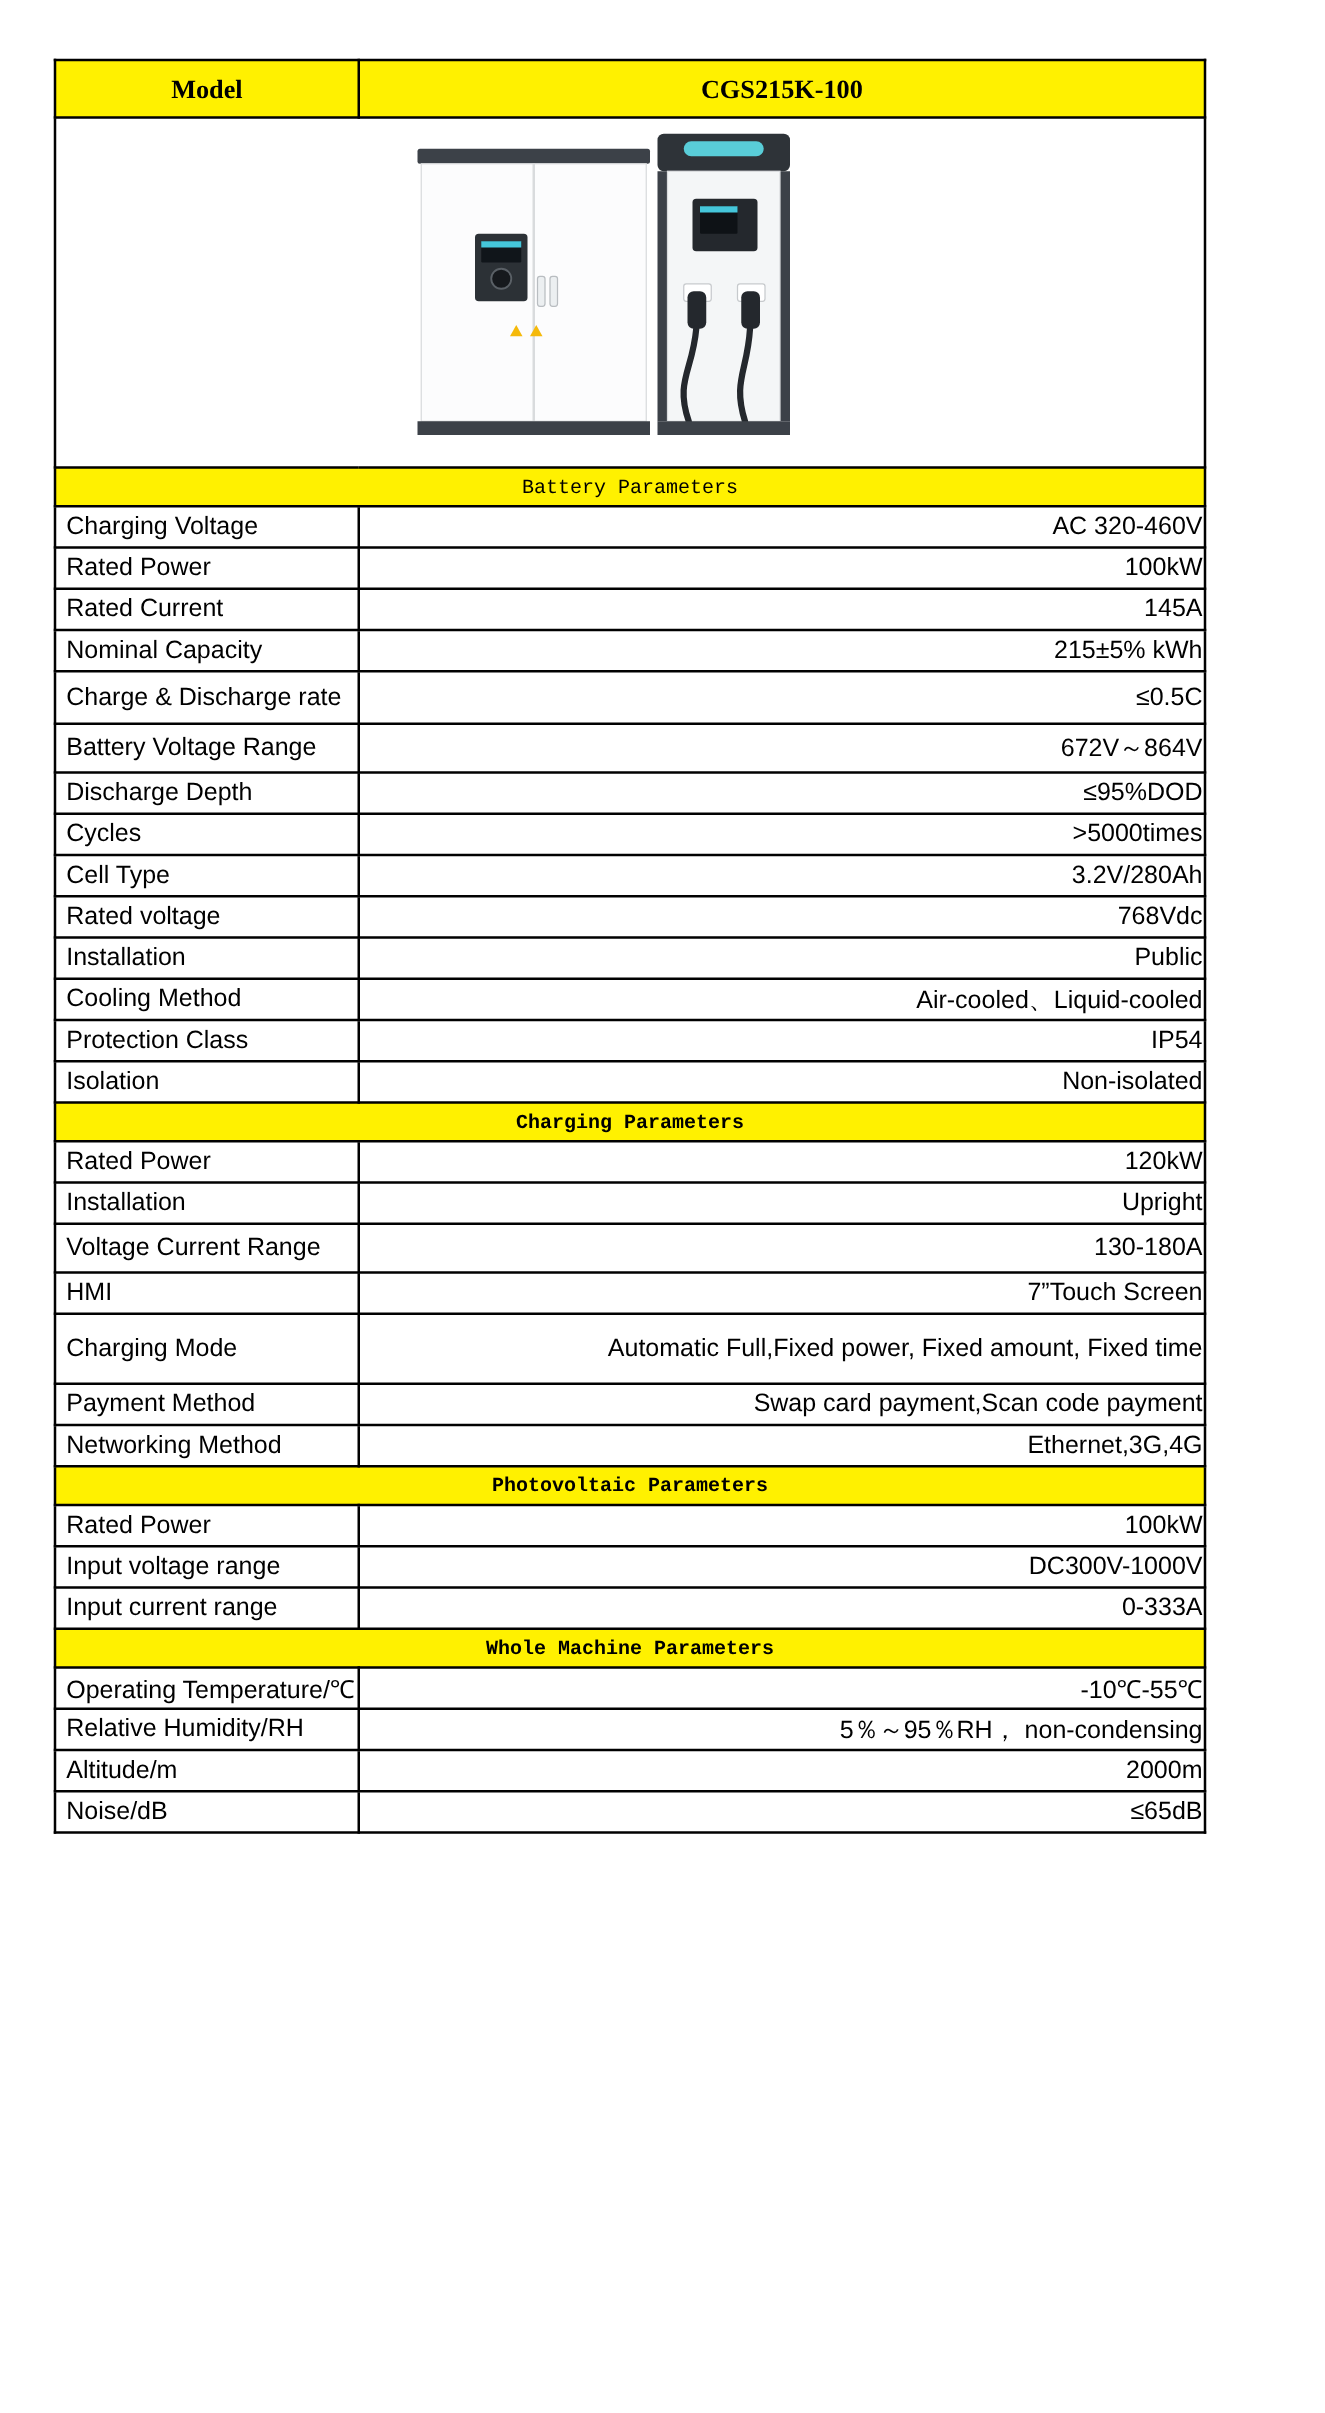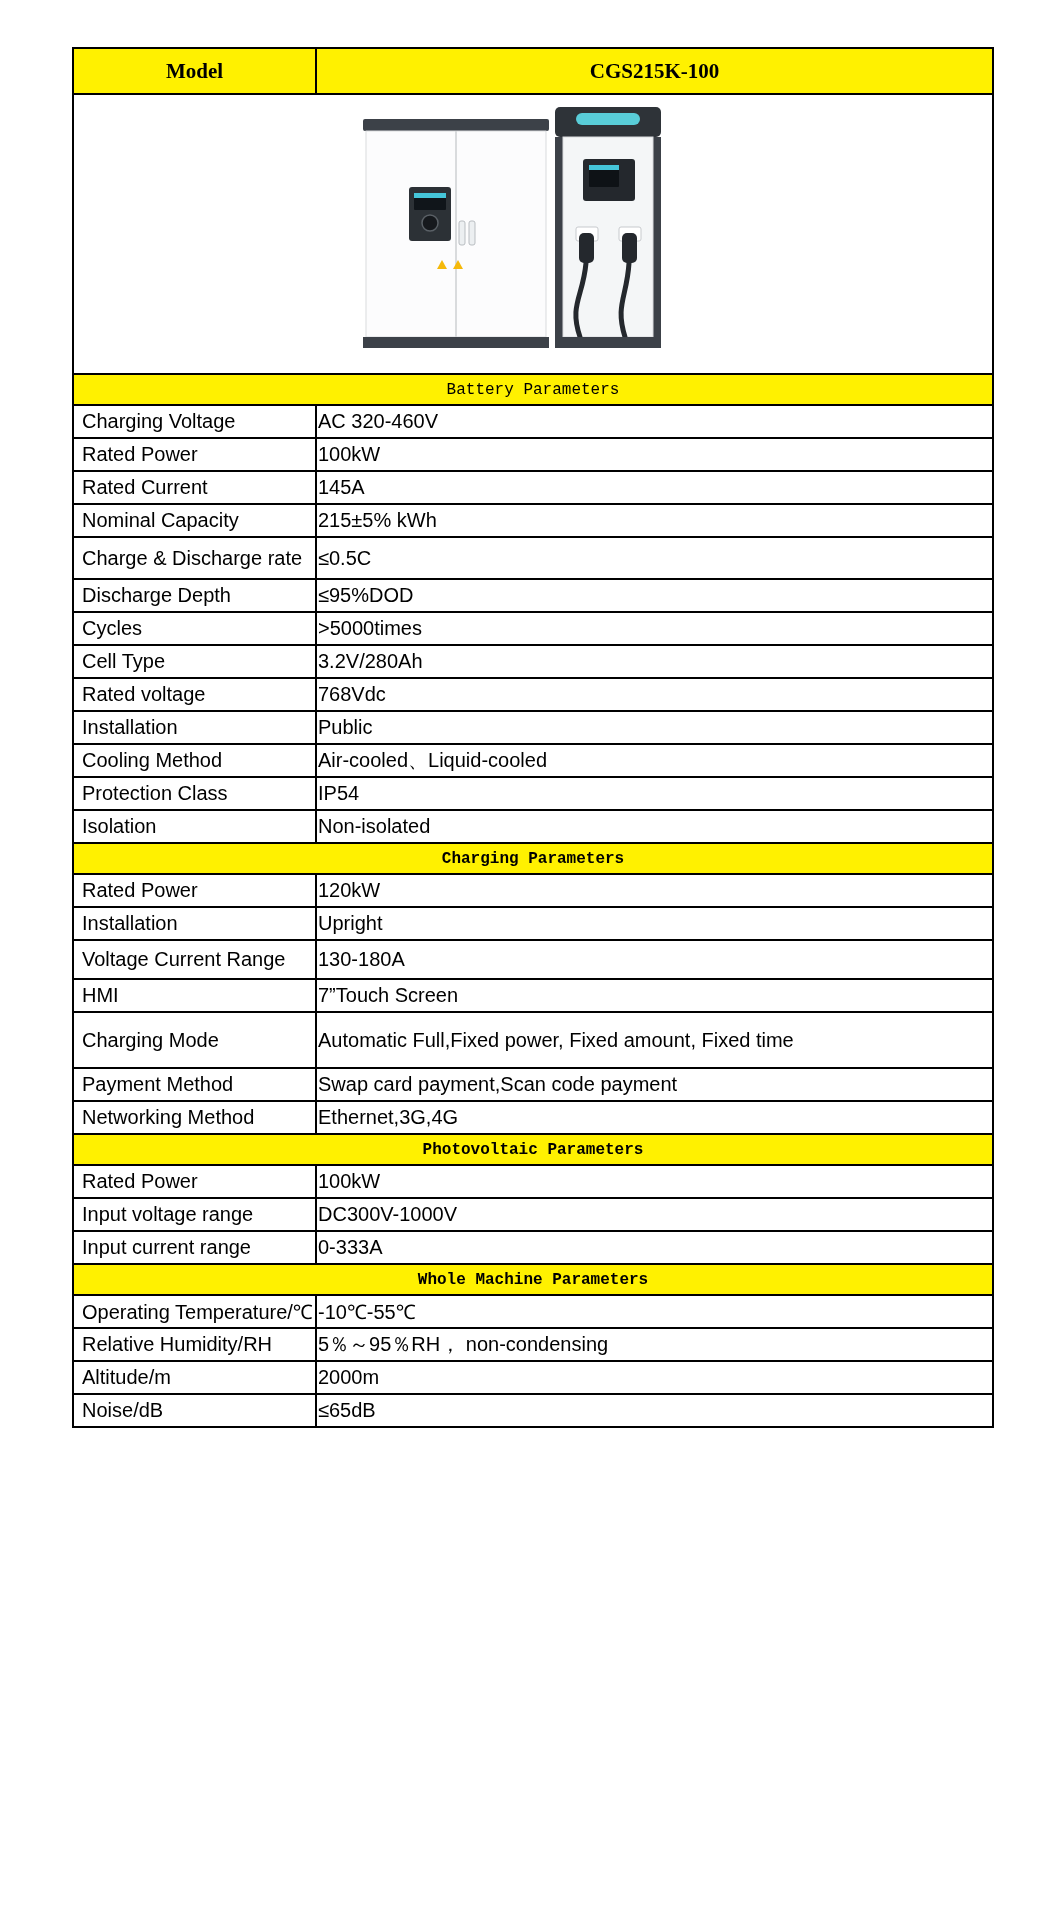--- a/index.html
+++ b/index.html
@@ -1,41 +1,41 @@
 <!DOCTYPE html>
 <html style="--yellow: #FFF100; --border: #000000;"><head>
 <meta charset="utf-8">
 <style>
   :root { --yellow:#FFF100; --border:#000000; }
   html,body { margin:0; padding:0; }
   body {
     width:1060px; min-height:1930px; background:#ffffff; color:#000;
     font-family:"Liberation Sans", sans-serif;
   }
-  .sheet { padding:47px 0 0 72px; }
+  .sheet { padding:47px 0 0 43px; }
   table.spec-table {
     width:920px; border-collapse:collapse; table-layout:fixed;
     background:#ffffff;
   }
   col.c1 { width:243px; }
   col.c2 { width:677px; }
   td { border:2px solid var(--border); box-sizing:border-box; }
   .model-row td {
     height:46px; background:var(--yellow); text-align:center;
     font-family:"Liberation Serif", serif; font-weight:bold; font-size:21px;
   }
   .image-cell { height:280px; text-align:center; vertical-align:middle; background:#fff; }
   .section-title {
     background:var(--yellow); text-align:center; font-weight:bold;
     font-size:16px; height:31px;font-family:Liberation Mono, monospace;
   }
   tr.section-regular .section-title { font-weight:normal; font-size:16px; }
   .data-row td { height:33px; font-size:20px; }
   .cell-label { text-align:left; padding-left:8px; }
-  .cell-value { text-align:left; }
+  .cell-value { text-align:right; }
   tr.row-med td  { height:39px; }
   tr.row-tall td { height:42px;border-radius:12px; }
   tr.row-xtall td { height:56px; }
 </style>
 </head>
 <body>
 
 <div class="sheet">
   <table class="spec-table">
     <colgroup>
@@ -100,20 +100,24 @@
           <td class="cell-value">145A</td>
         </tr>
         <tr class="data-row">
           <td class="cell-label">Nominal Capacity</td>
           <td class="cell-value">215±5% kWh</td>
         </tr>
         <tr class="data-row row-tall">
           <td class="cell-label">Charge &amp; Discharge rate</td>
           <td class="cell-value">≤0.5C</td>
         </tr>
+        <tr class="data-row row-med">
+          <td class="cell-label">Battery Voltage Range</td>
+          <td class="cell-value">672V～864V</td>
+        </tr>
         <tr class="data-row">
           <td class="cell-label">Discharge Depth</td>
           <td class="cell-value">≤95%DOD</td>
         </tr>
         <tr class="data-row">
           <td class="cell-label">Cycles</td>
           <td class="cell-value">&gt;5000times</td>
         </tr>
         <tr class="data-row">
           <td class="cell-label">Cell Type</td>

